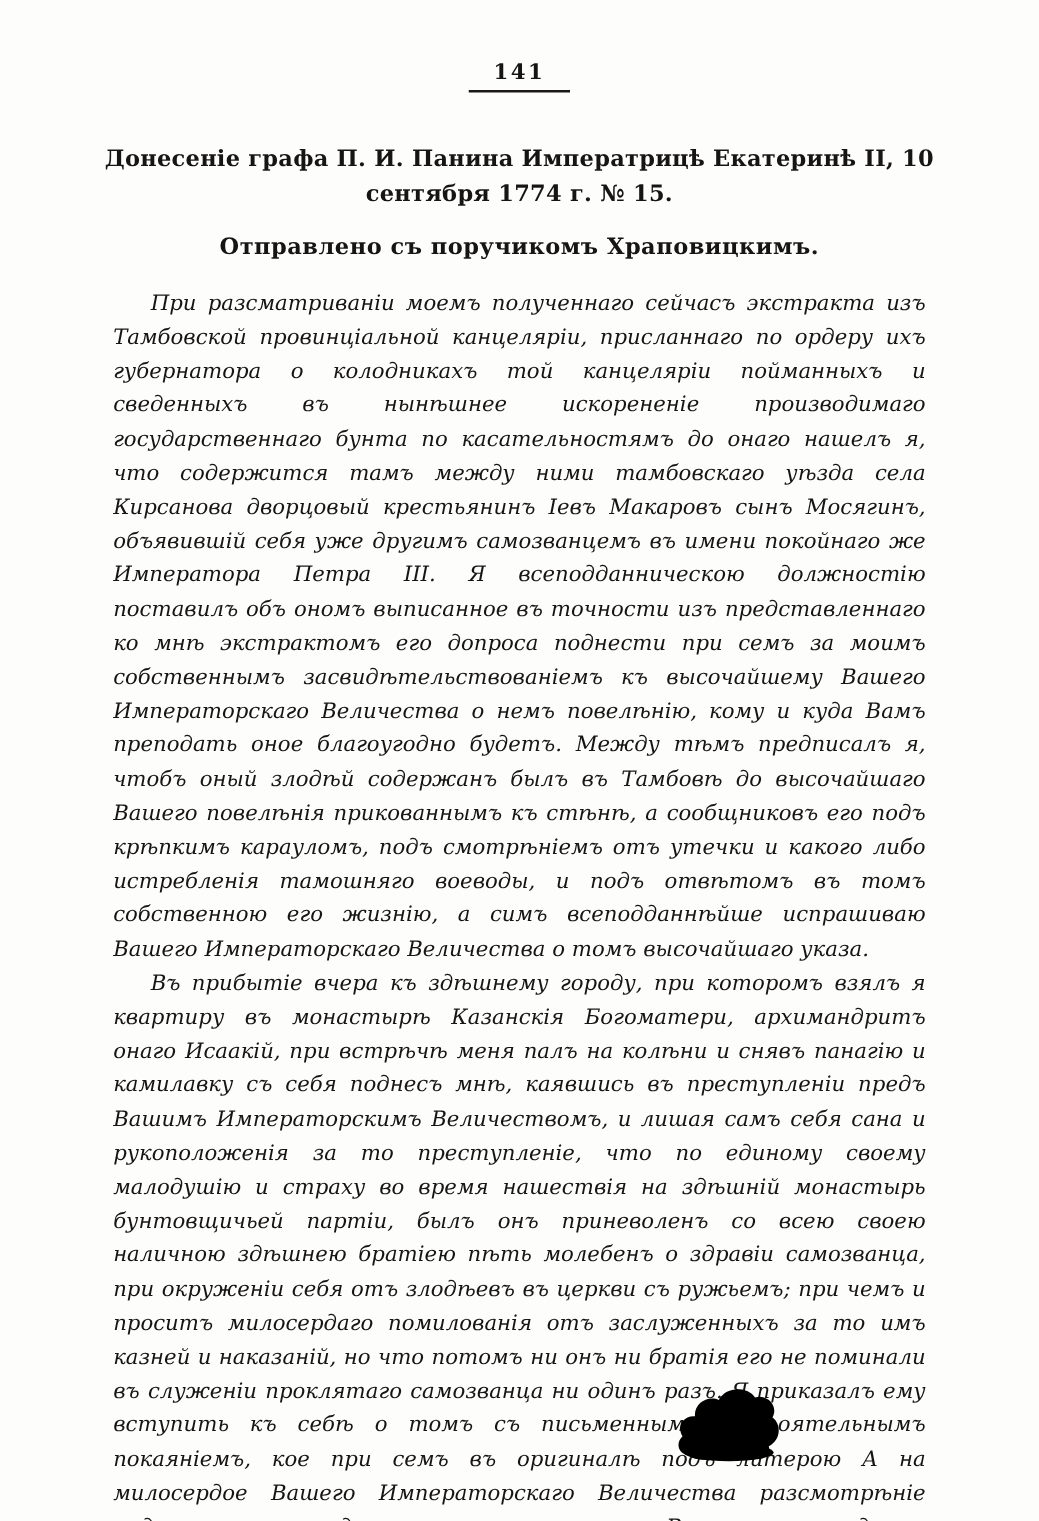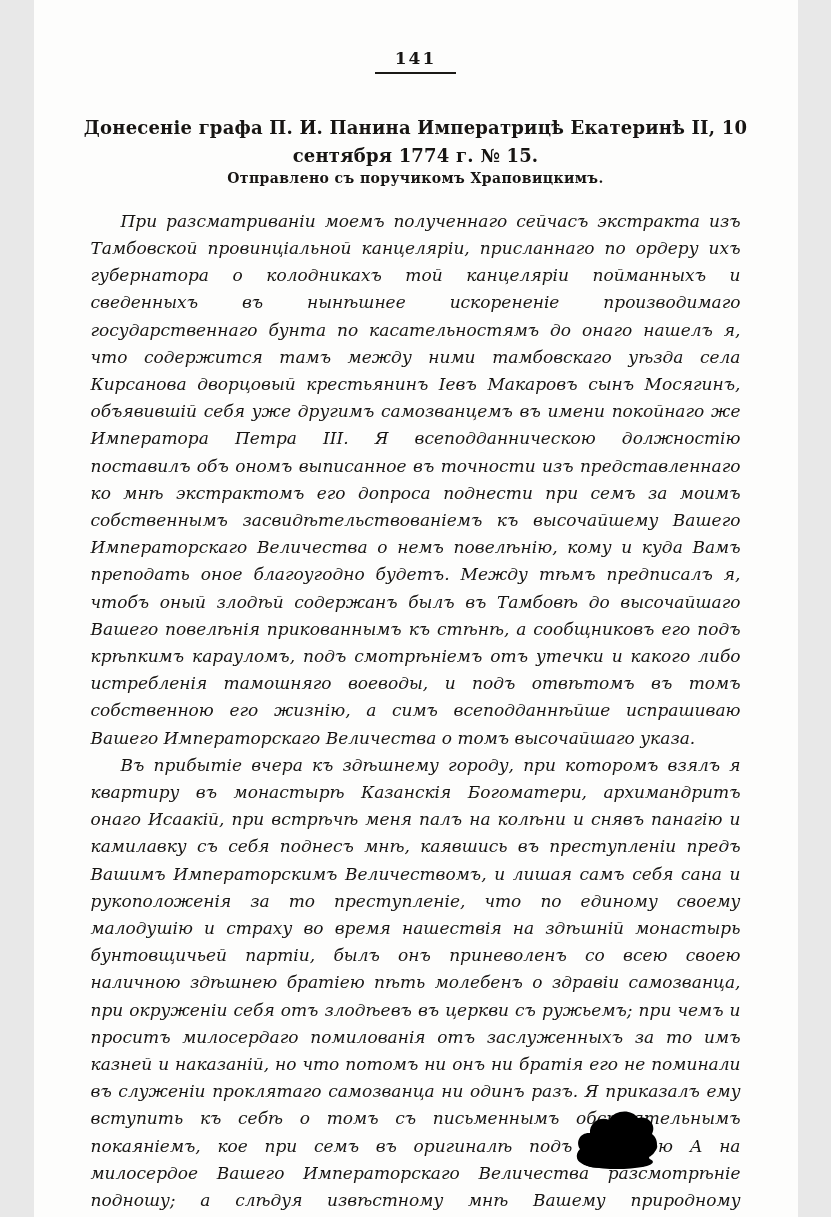--- a/index.html
+++ b/index.html
@@ -2,21 +2,21 @@
 <html lang="ru"><head>
 <meta charset="utf-8">
 <style>
   html, body {
     margin: 0;
     padding: 0;
     background: #e8e8e8;
   }
   .page {
     position: relative;
-    width: 764px;
+    width: 831px;
     height: 1217px;
     margin: 0 auto;
     background: #fdfdfc;
     font-family: "DejaVu Serif", "Liberation Serif", serif;
     color: #171513;
     overflow: hidden;
     box-sizing: border-box;
   }
   .page-number-row {
     text-align: center;
@@ -34,22 +34,23 @@
     width: 690px;
     margin: 40px auto 0 auto;
     text-align: center;
     font-size: 18px;
     font-weight: bold;
     line-height: 1.55;
     letter-spacing: 0.2px;
   }
   .doc-subtitle {
     text-align: center;
-    font-size: 14px;
+    font-size: 18px;
     font-weight: bold;
+    margin-top: 17px;
     letter-spacing: 0.4px;
   }
   .doc-body {
     width: 650px;
     margin: 22px auto 0 auto;
     text-align: justify;
     font-size: 17px;
     line-height: 27.2px;
     font-weight: 500;
   }

